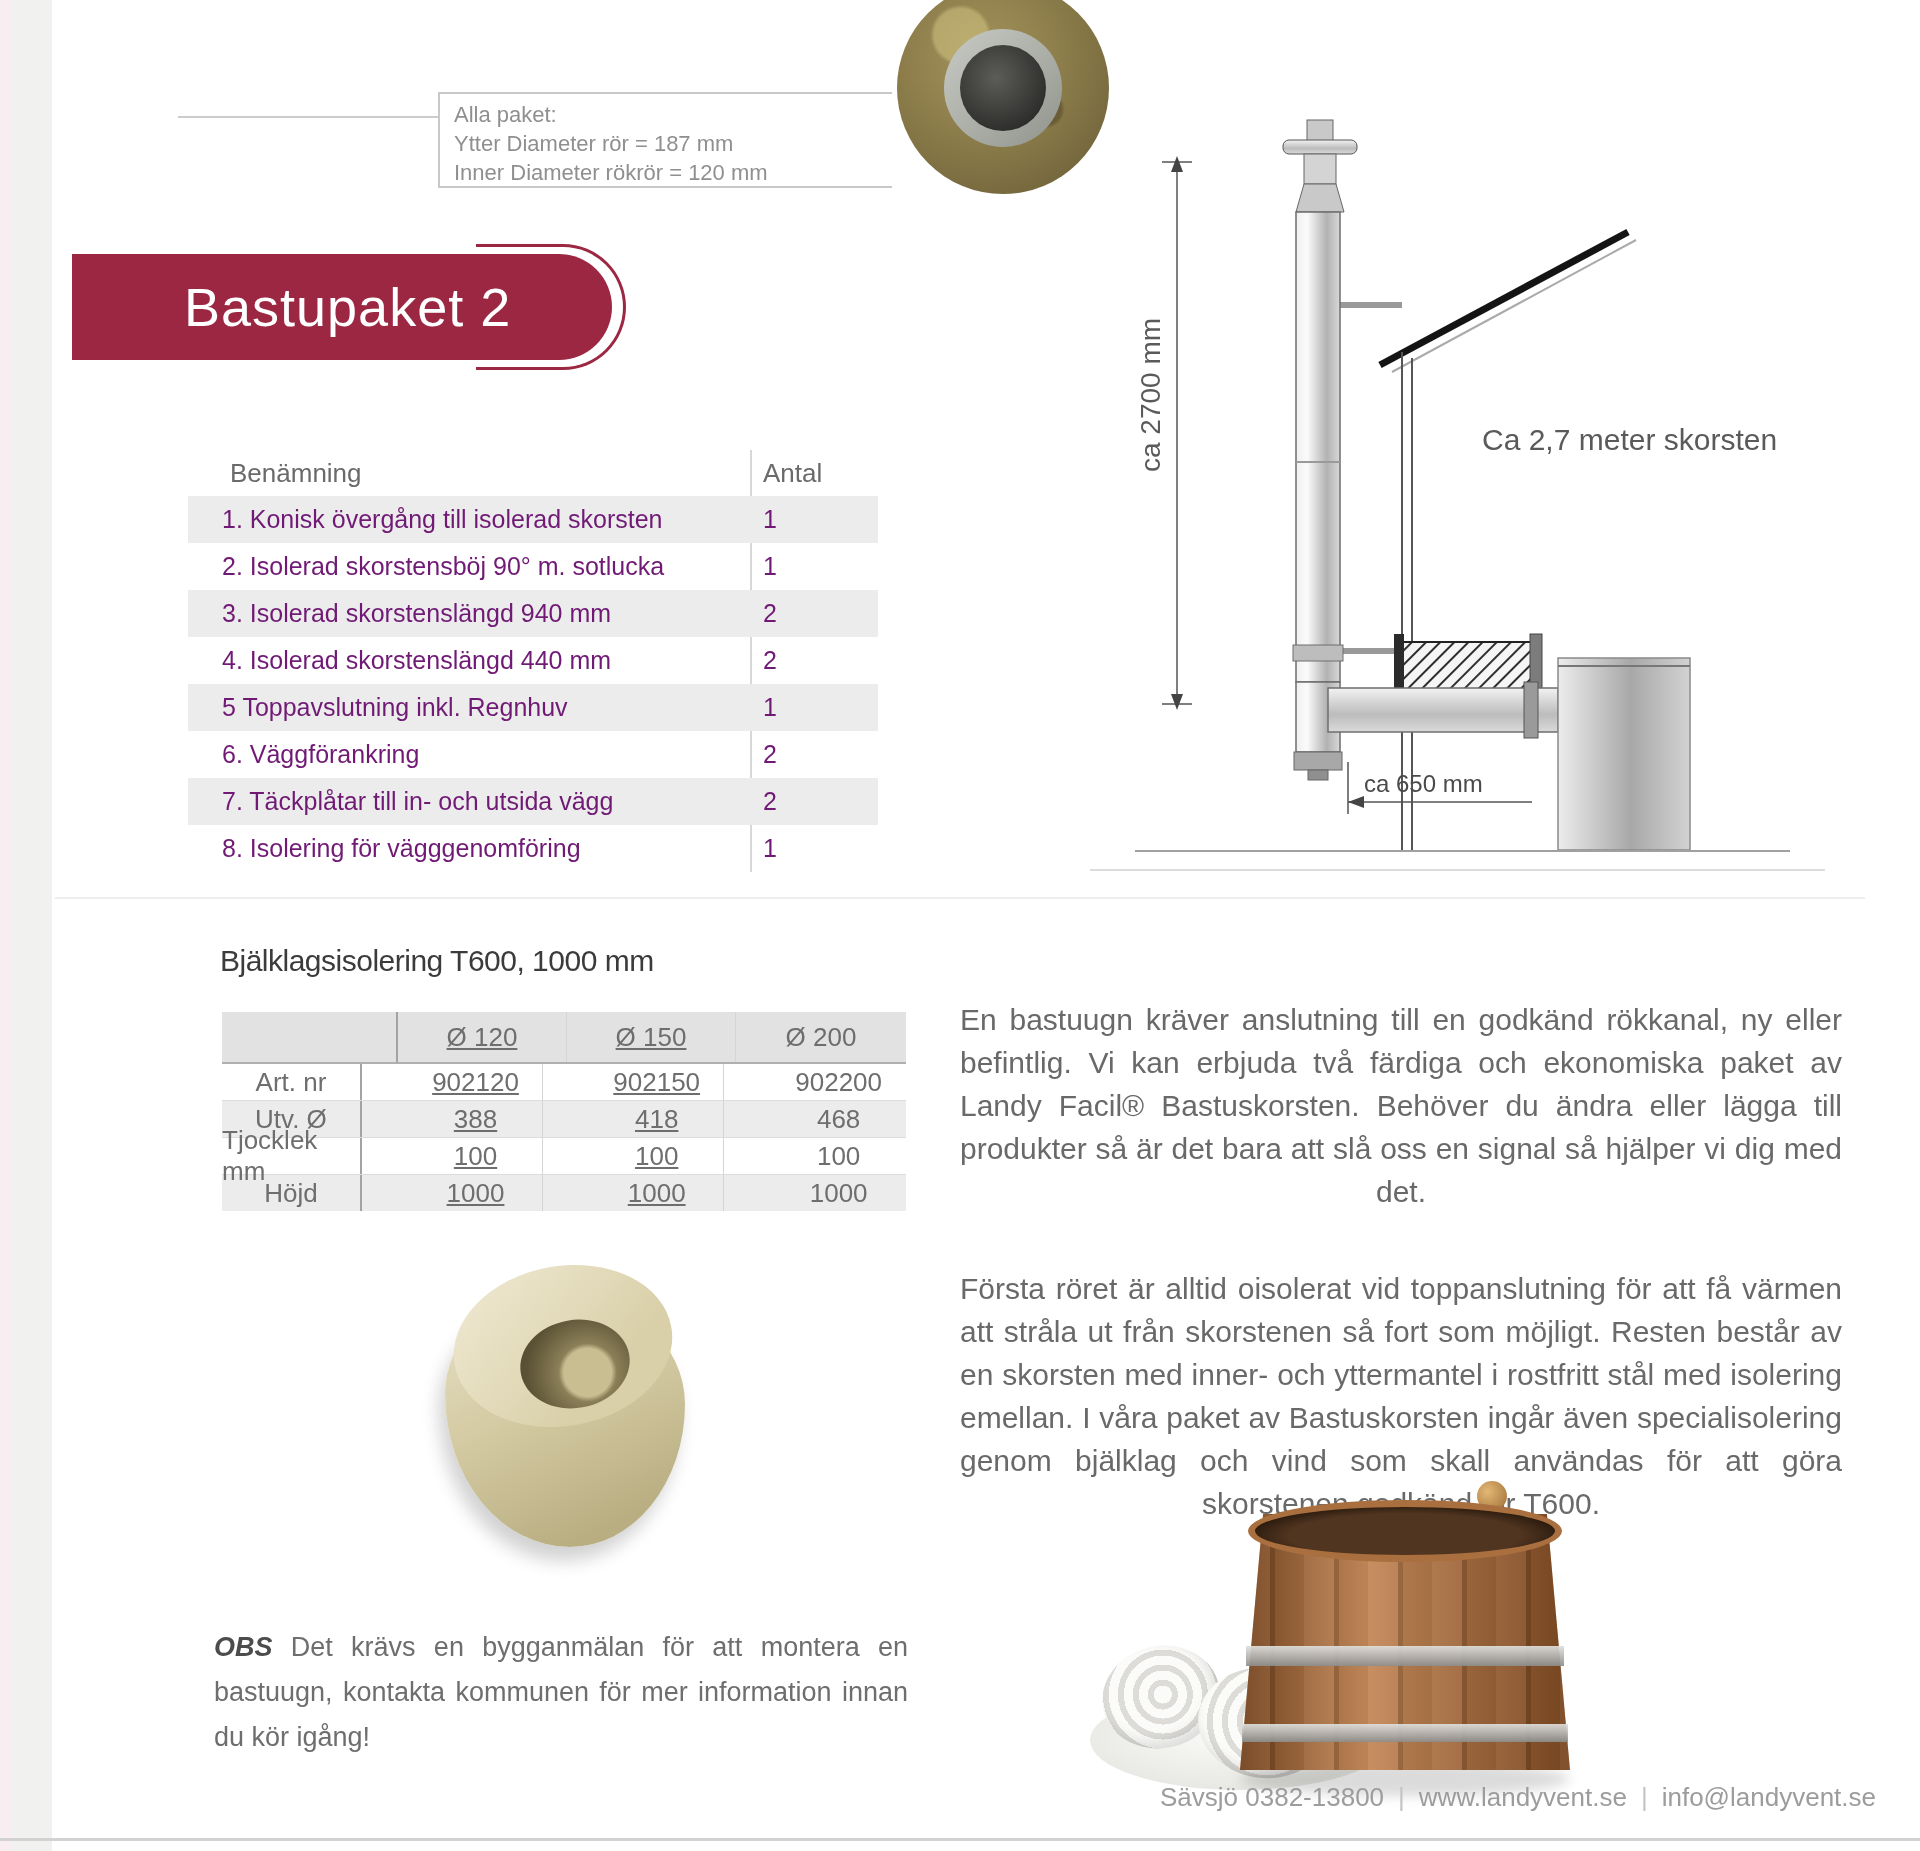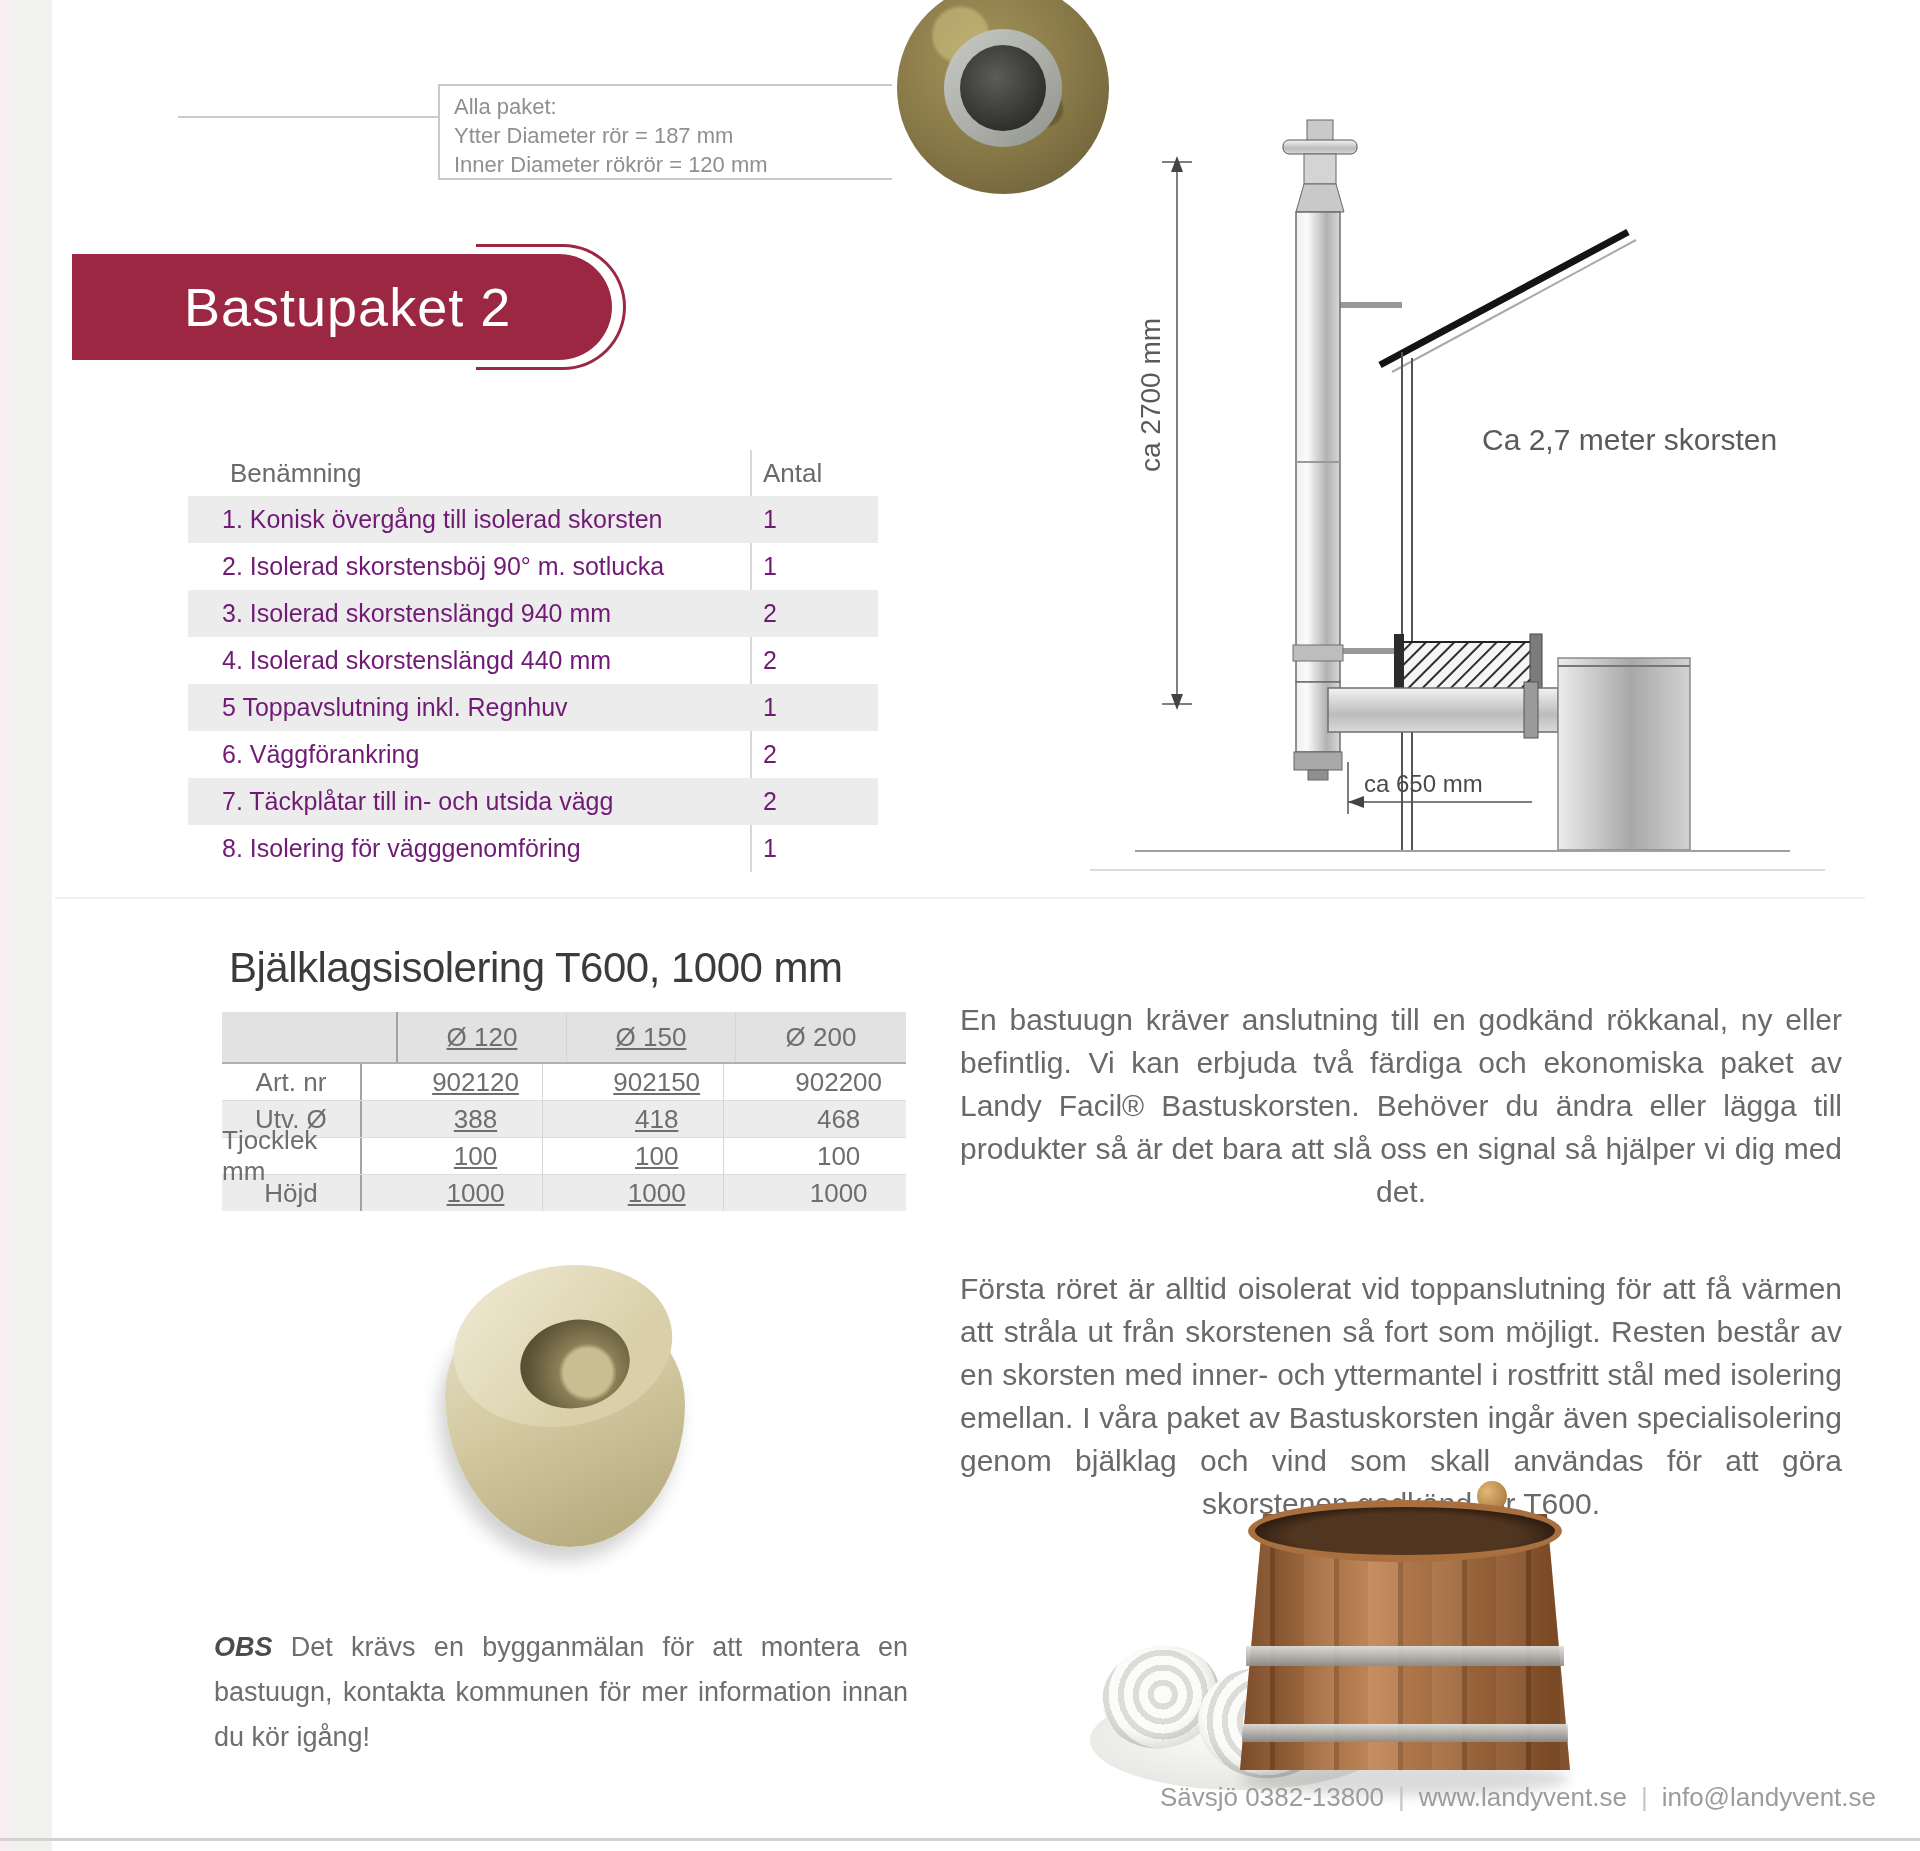--- a/index.html
+++ b/index.html
@@ -6,21 +6,21 @@
   .page{position:relative;width:1920px;height:1851px;background:#ffffff;overflow:hidden;
         font-family:"Liberation Sans",sans-serif;color:#6e6e6e;}
   .abs{position:absolute;}
 
   
   .strip-pink{left:0;top:0;width:12px;height:1851px;background:#f8eef1;}
   .strip-gray{left:12px;top:0;width:40px;height:1851px;background:#f1f2ef;}
 
   
   .leader-line{left:178px;top:116px;width:262px;height:2px;background:#cccccc;}
-  .info-box{left:438px;top:84px;width:478px;height:80px;border:2px solid #c9c9c9;background:#fff;
+  .info-box{left:438px;top:92px;width:478px;height:80px;border:2px solid #c9c9c9;background:#fff;
             padding:6px 14px;box-sizing:content-box;font-size:22px;line-height:1.32;color:#8f8f8f;}
 
   
   .photo-top{left:892px;top:0;width:226px;height:190px;background:#fff;}
   .donut{left:897px;top:-18px;width:212px;height:212px;border-radius:50%;
          background:
            radial-gradient(circle at 30% 25%, rgba(210,195,130,.55) 0 12%, rgba(0,0,0,0) 14%),
            radial-gradient(circle at 70% 60%, rgba(70,60,30,.45) 0 8%, rgba(0,0,0,0) 10%),
            radial-gradient(circle at 40% 35%, #a3945c, #857646 55%, #6b5f38 92%);}
   .donut-metal{position:absolute;left:47px;top:47px;width:118px;height:118px;border-radius:50%;
@@ -43,21 +43,21 @@
   .parts-head .h-qty{position:absolute;left:575px;}
   .parts-row{position:relative;height:47px;display:flex;align-items:center;font-size:25px;color:#701a75;}
   .parts-row.shaded{background:#ececec;}
   .parts-row .p-name{padding-left:34px;white-space:nowrap;}
   .parts-row .p-qty{position:absolute;left:575px;}
 
   
   .section-line{left:55px;top:897px;width:1810px;height:2px;background:#eeeeee;}
 
   
-  .spec-heading{left:229px;top:944px;font-size:42px;color:#3b3b3b;letter-spacing:-.5px;
+  .spec-heading{left:220px;top:944px;font-size:30px;color:#3b3b3b;letter-spacing:-.5px;
                 font-family:"Liberation Sans",sans-serif;}
   .spec{left:222px;top:1012px;width:684px;font-size:26px;color:#6e6e6e;}
   .spec .row{display:flex;}
   .spec .cell{box-sizing:border-box;display:flex;align-items:center;justify-content:center;}
   .spec .c0{width:176px;border-right:2px solid #a3a3a3;}
   .spec .c1,.spec .c2{width:169px;border-right:1px solid #d5d5d5;text-decoration:underline;}
   .spec .c3{width:170px;}
   .spec .hrow{height:50px;background:#e2e2e2;border-bottom:2px solid #b0b0b0;}
   .spec .drow{height:36px;border-bottom:1px solid #dcdcdc;gap:47px;}
   .spec .drow:last-child{border-bottom:none;}

